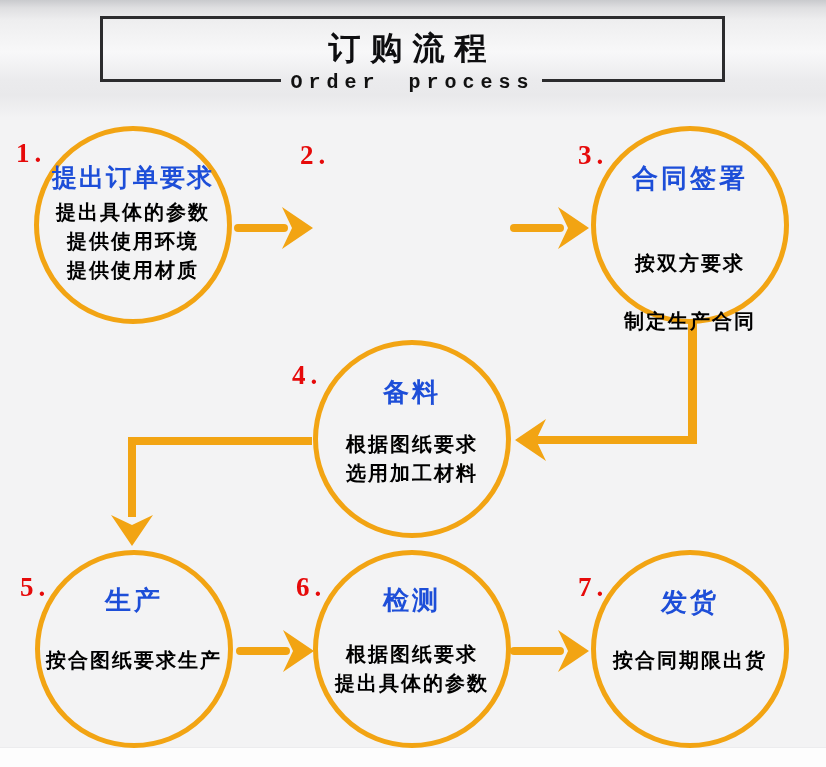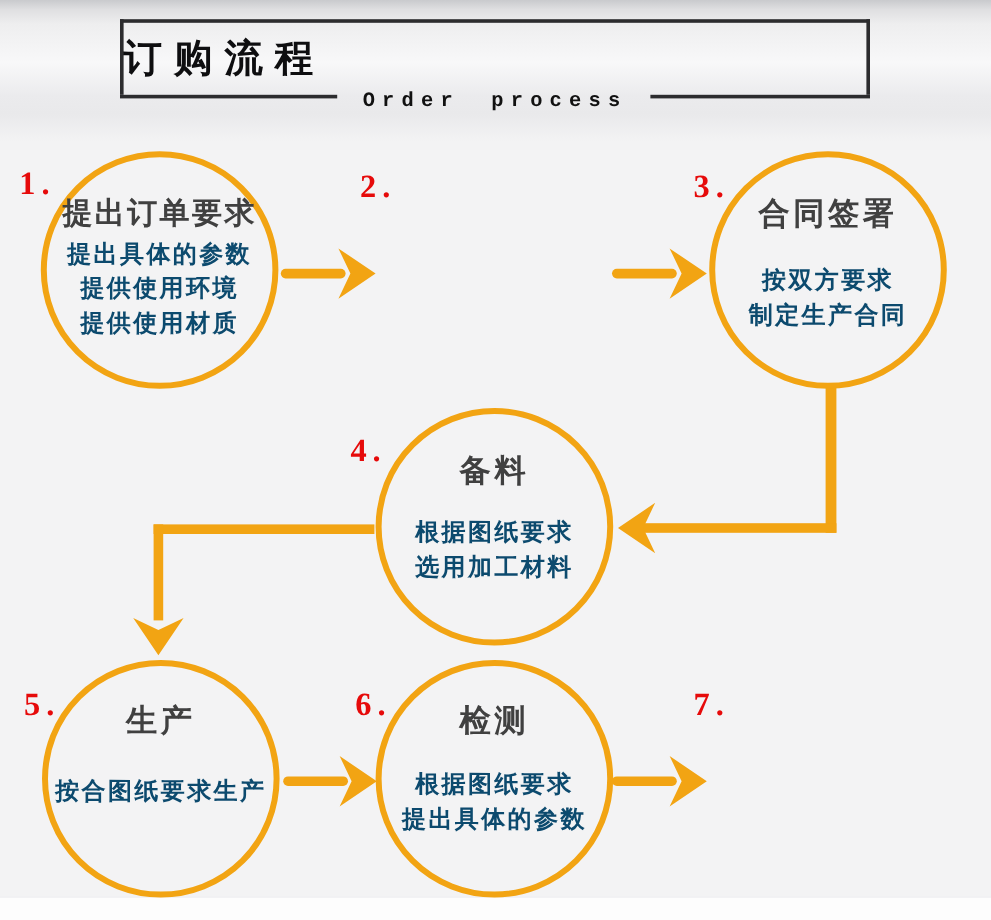--- a/index.html
+++ b/index.html
@@ -20,62 +20,62 @@
     background:#fdfdfd;border-top:1px solid #ececee;
   }
   
   .header-box{
     position:absolute;left:100px;top:16px;width:625px;height:63px;
     box-sizing:border-box;
     border:3px solid #2c2c2e;border-bottom:none;
   }
   .header-title{
     position:absolute;left:0;right:0;top:0;height:60px;
-    line-height:58px;text-align:left;
+    line-height:58px;text-align:center;
     font-family:"DejaVu Serif","Liberation Serif",serif;
     font-weight:700;font-size:32px;letter-spacing:10px;
     color:#0e0e10;white-space:nowrap;
   }
   .border-seg{
     position:absolute;height:3px;background:#2c2c2e;bottom:-3px;
   }
   .border-seg.left{left:-3px;width:181px;}
   .border-seg.right{right:-3px;width:183px;}
   .header-subtitle{
     position:absolute;left:50%;bottom:-15px;transform:translateX(-50%);
     font-family:"Liberation Mono","DejaVu Sans Mono",monospace;
-    font-weight:700;font-size:17px;letter-spacing:6px;word-spacing:10px;
+    font-weight:700;font-size:20px;letter-spacing:6px;word-spacing:10px;
     color:#111;white-space:nowrap;
   }
   
   .arrows{position:absolute;left:0;top:0;pointer-events:none;}
   
   .circle{
     position:absolute;width:198px;height:198px;box-sizing:border-box;
     border:5px solid #f2a413;border-radius:50%;
     display:flex;flex-direction:column;align-items:center;
   }
   .step-num{
     position:absolute;
     color:#e60a0a;font-weight:700;font-size:27px;letter-spacing:5px;
     font-family:"Liberation Serif","DejaVu Serif",serif;
     white-space:nowrap;
   }
   .circle-title{
-    color:#404040;font-weight:700;font-size:26px;letter-spacing:3px;
+    color:#1d4ed8;font-weight:700;font-size:26px;letter-spacing:3px;
     white-space:nowrap;
   }
   .circle-line{
-    color:#0c4a6e;font-weight:700;font-size:20px;letter-spacing:2px;
+    color:#000000;font-weight:700;font-size:20px;letter-spacing:2px;
     line-height:29px;white-space:nowrap;
   }
   
   .c1{left:34px;top:126px;padding-top:30px;}
   .c2{left:313px;top:126px;padding-top:32px;}
-  .c3{left:591px;top:126px;padding-top:30px;}
+  .c3{left:591px;top:126px;padding-top:30px;gap:29px;}
   .c4{left:313px;top:340px;padding-top:30px;}
   .c5{left:35px;top:550px;padding-top:28px;}
   .c6{left:313px;top:550px;padding-top:28px;}
   .c7{left:591px;top:550px;padding-top:30px;}
   .c1 .circle-title{margin-bottom:4px;font-size:25px;letter-spacing:2px;}
   .c2 .circle-title{margin-bottom:8px;}
   .c3 .circle-title{margin-bottom:24px;}
   .c4 .circle-title{margin-bottom:20px;}
   .c5 .circle-title{margin-bottom:28px;}
   .c6 .circle-title{margin-bottom:22px;}
@@ -166,14 +166,18 @@
   </div>
 
   <span class="step-num n6">6.</span>
   <div class="circle c6">
     <div class="circle-title">检测</div>
     <div class="circle-line">根据图纸要求</div>
     <div class="circle-line">提出具体的参数</div>
   </div>
 
   <span class="step-num n7">7.</span>
+  <div class="circle c7">
+    <div class="circle-title">发货</div>
+    <div class="circle-line">按合同期限出货</div>
+  </div>
 
 </div>
 
 </body></html>

